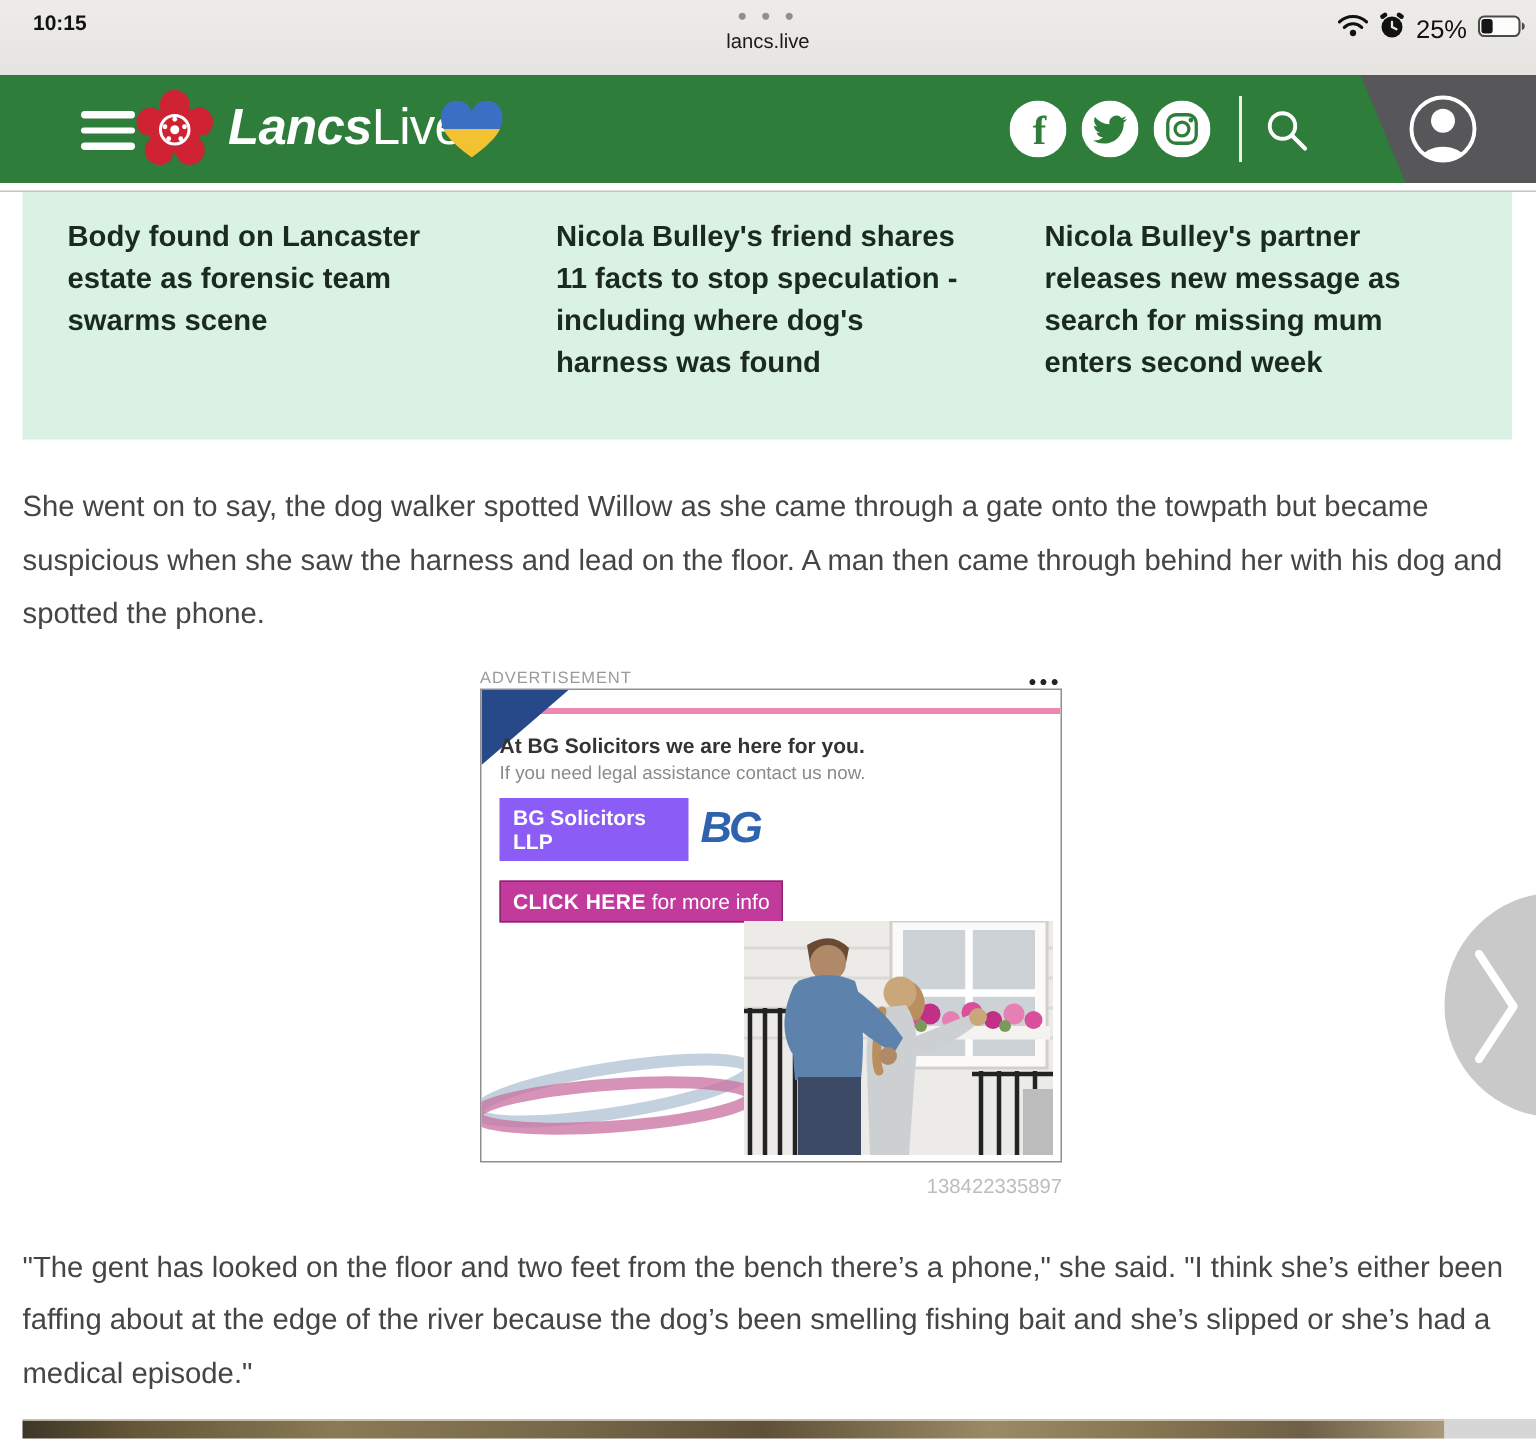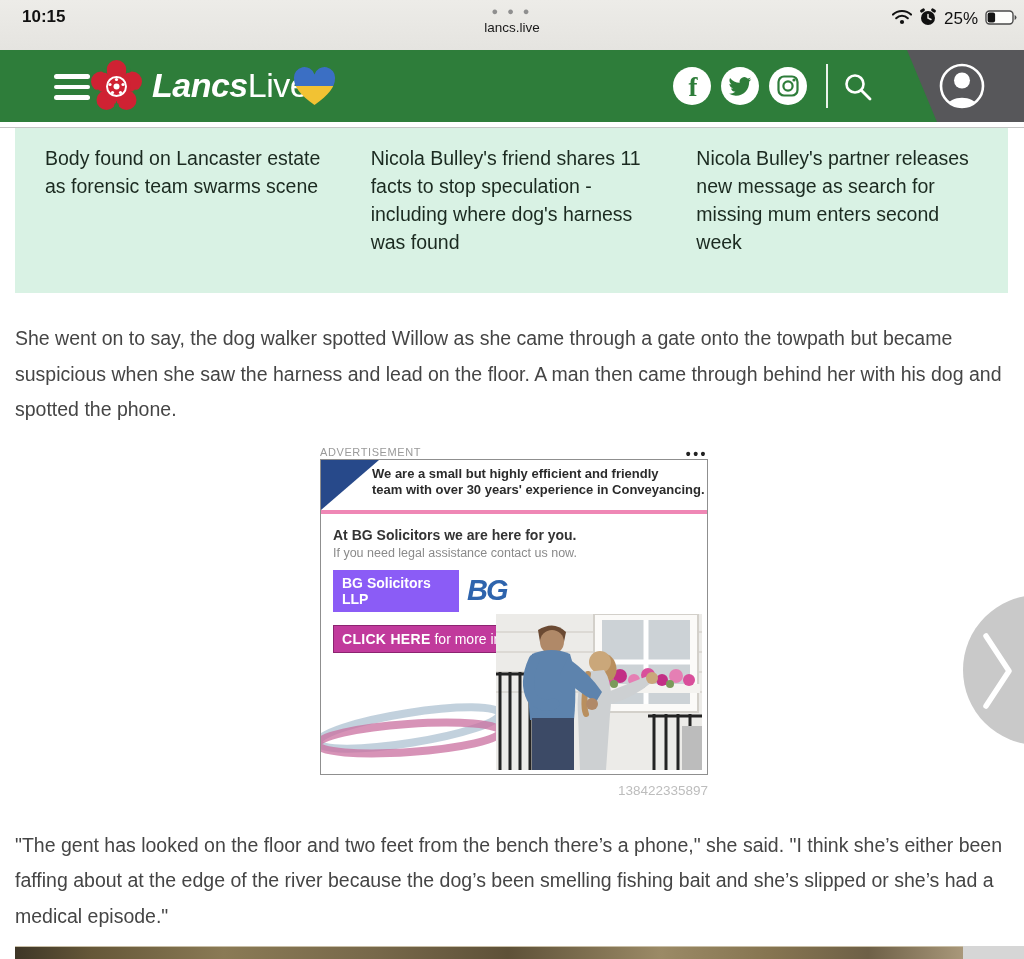--- a/index.html
+++ b/index.html
@@ -1,21 +1,21 @@
 <!DOCTYPE html>
 <html><head>
 <meta charset="utf-8">
 <style>
   * { box-sizing: border-box; margin: 0; padding: 0; }
   html,body { width:1024px; height:959px; overflow:hidden; background:#fff;
     font-family:"Liberation Sans", sans-serif; position:relative; }
 
   
   .status-bar{ height:50px; background:linear-gradient(#edecE8,#e5e4e0); position:relative; }
-  .sb-time{ position:absolute; left:22px; top:7px; font-size:17px; font-weight:700; color:#111; }
+  .sb-time{ position:absolute; left:22px; top:7px; font-size:14px; font-weight:700; color:#111; }
   .sb-center{ position:absolute; left:50%; transform:translateX(-50%); top:7px; text-align:center; }
   .sb-dots{ color:#8f8f8f; font-size:11px; letter-spacing:3px; line-height:9px; }
   .sb-site{ font-size:13.5px; color:#1a1a1a; margin-top:4px;text-align:center; }
   .sb-right{ position:absolute; right:6px; top:8px; display:flex; align-items:center; gap:7px; }
   .sb-batt-label{ font-size:17px; color:#111; }
 
   
   .header{ height:72px; background:#2e7d3a; position:relative; }
   .gray-panel{ position:absolute; right:0; top:0; height:72px; width:150px; background:#57575a;
     clip-path:polygon(33px 0,150px 0,150px 72px,63px 72px); }
@@ -30,21 +30,21 @@
   .soc{ width:38px; height:38px; cursor:pointer; }
   .hdr-divider{ position:absolute; left:826px; top:14px; width:2px; height:44px; background:rgba(255,255,255,.9); }
   .search-btn{ position:absolute; left:843px; top:22px; cursor:pointer; }
   .avatar-btn{ position:absolute; left:939px; top:13px; cursor:pointer; }
 
   .white-gap{ height:6px; background:#fff; border-bottom:1px solid #c4c4c4; }
 
   
   .top-stories{ margin:0 16px 0 15px; background:#d9f2e4; padding:16px 30px 37px;
     display:grid; grid-template-columns:1fr 1fr 1fr; column-gap:44px; }
-  .story{ font-size:19.5px; font-weight:400; line-height:28px; color:#1b2a20; cursor:pointer; }
+  .story{ font-size:19.5px; font-weight:700; line-height:28px; color:#1b2a20; cursor:pointer; }
 
   
   .para{ margin:28px 16px 0 15px; font-size:19.5px; line-height:35.5px; color:#454545; }
 
   
   .ad-wrap{ width:388px; margin:15px 0 0 320px; }
   .ad-label-row{ display:flex; justify-content:space-between; align-items:flex-end; height:15px; margin-bottom:1px; }
   .ad-label{ font-size:11px; color:#9a9a9a; letter-spacing:.6px; }
   .ad-dots{ font-size:14px; font-weight:700; letter-spacing:2.5px; color:#222; line-height:8px; cursor:pointer; }
   .ad-box{ border:1px solid #8f8f8f; height:316px; position:relative; background:#fff; overflow:hidden; cursor:pointer; }
@@ -231,24 +231,20 @@
 
 <p class="para">She went on to say, the dog walker spotted Willow as she came through a gate onto the towpath but became suspicious when she saw the harness and lead on the floor. A man then came through behind her with his dog and spotted the phone.</p>
 
 <div class="ad-wrap">
   <div class="ad-label-row">
     <span class="ad-label">ADVERTISEMENT</span>
     <span class="ad-dots">•••</span>
   </div>
   <div class="ad-box">
     <div class="ad-tri"></div>
-    <div class="ad-sub">
-      <div>We are a small but highly efficient and friendly</div>
-      <div>team with over 30 years' experience in Conveyancing.</div>
-    </div>
     <div class="ad-line"></div>
     <div class="ad-content">
       <div class="ad-tagline">At BG Solicitors we are here for you.</div>
       <div class="ad-tagline-sub">If you need legal assistance contact us now.</div>
       <div class="firm-row">
         <span class="firm-box">BG Solicitors LLP</span>
         <span class="bg-logo">BG</span>
       </div>
       <span class="cta"><span class="cta-b">CLICK HERE</span><span> for more info</span></span>
     </div>

